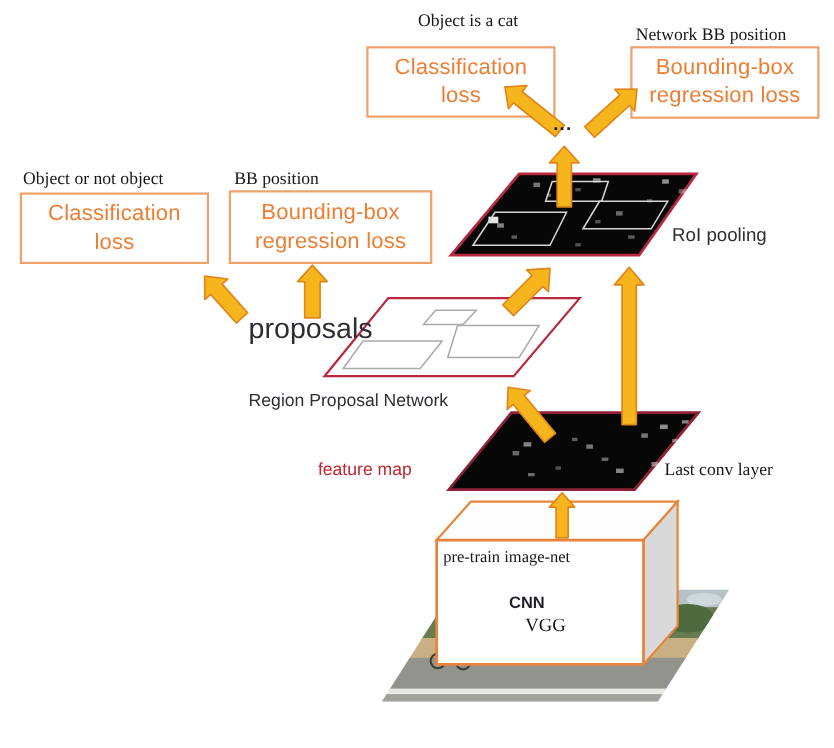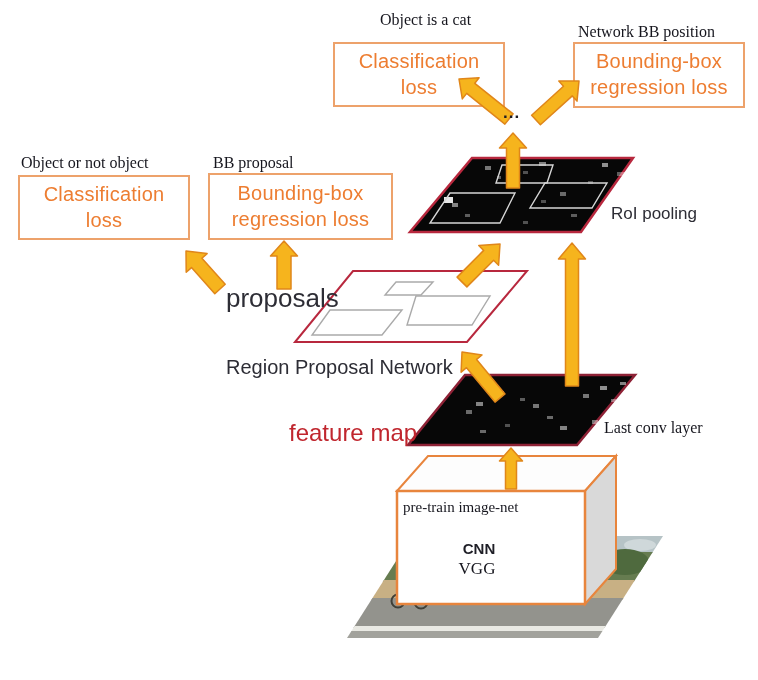--- a/index.html
+++ b/index.html
@@ -131,22 +131,22 @@
   </div>
   <div class="loss-box" style="left:208px;top:173px;width:185px;height:67px;">
     <span>Bounding-box
 regression loss</span>
   </div>
 
   <div class="lbl serif" style="left:336px;top:11px;margin-left:44px;">Object is a cat</div>
   <div class="lbl serif" style="left:578px;top:23px;">Network BB position</div>
   <div class="lbl dots" style="left:503px;top:103px;">...</div>
   <div class="lbl serif" style="left:21px;top:154px;">Object or not object</div>
-  <div class="lbl serif" style="left:213px;top:154px;">BB proposal</div>
+  <div class="lbl serif" style="left:213px;top:154px;">BB position</div>
   <div class="lbl sans" style="left:611px;top:204px;font-size:17px;">RoI pooling</div>
   <div class="lbl sans" style="left:226px;top:283px;font-size:26px;">proposals</div>
-  <div class="lbl sans" style="left:226px;top:356px;font-size:20px;">Region Proposal Network</div>
-  <div class="lbl sans red" style="left:289px;top:419px;font-size:24px;">feature map</div>
+  <div class="lbl sans" style="left:226px;top:356px;font-size:16px;">Region Proposal Network</div>
+  <div class="lbl sans red" style="left:289px;top:419px;font-size:16px;">feature map</div>
   <div class="lbl serif" style="left:604px;top:419px;">Last conv layer</div>
   <div class="lbl serif" style="left:403px;top:499px;font-size:15px;">pre-train image-net</div>
   <div class="lbl sans center" style="left:397px;top:540px;width:164px;font-size:15px;font-weight:600;color:#1f1f27;">CNN</div>
-  <div class="lbl serif center" style="left:383px;top:559px;width:188px;font-size:17px;">VGG</div>
+  <div class="lbl serif center" style="left:402px;top:559px;width:188px;font-size:17px;">VGG</div>
 </div>
 
 </body></html>

